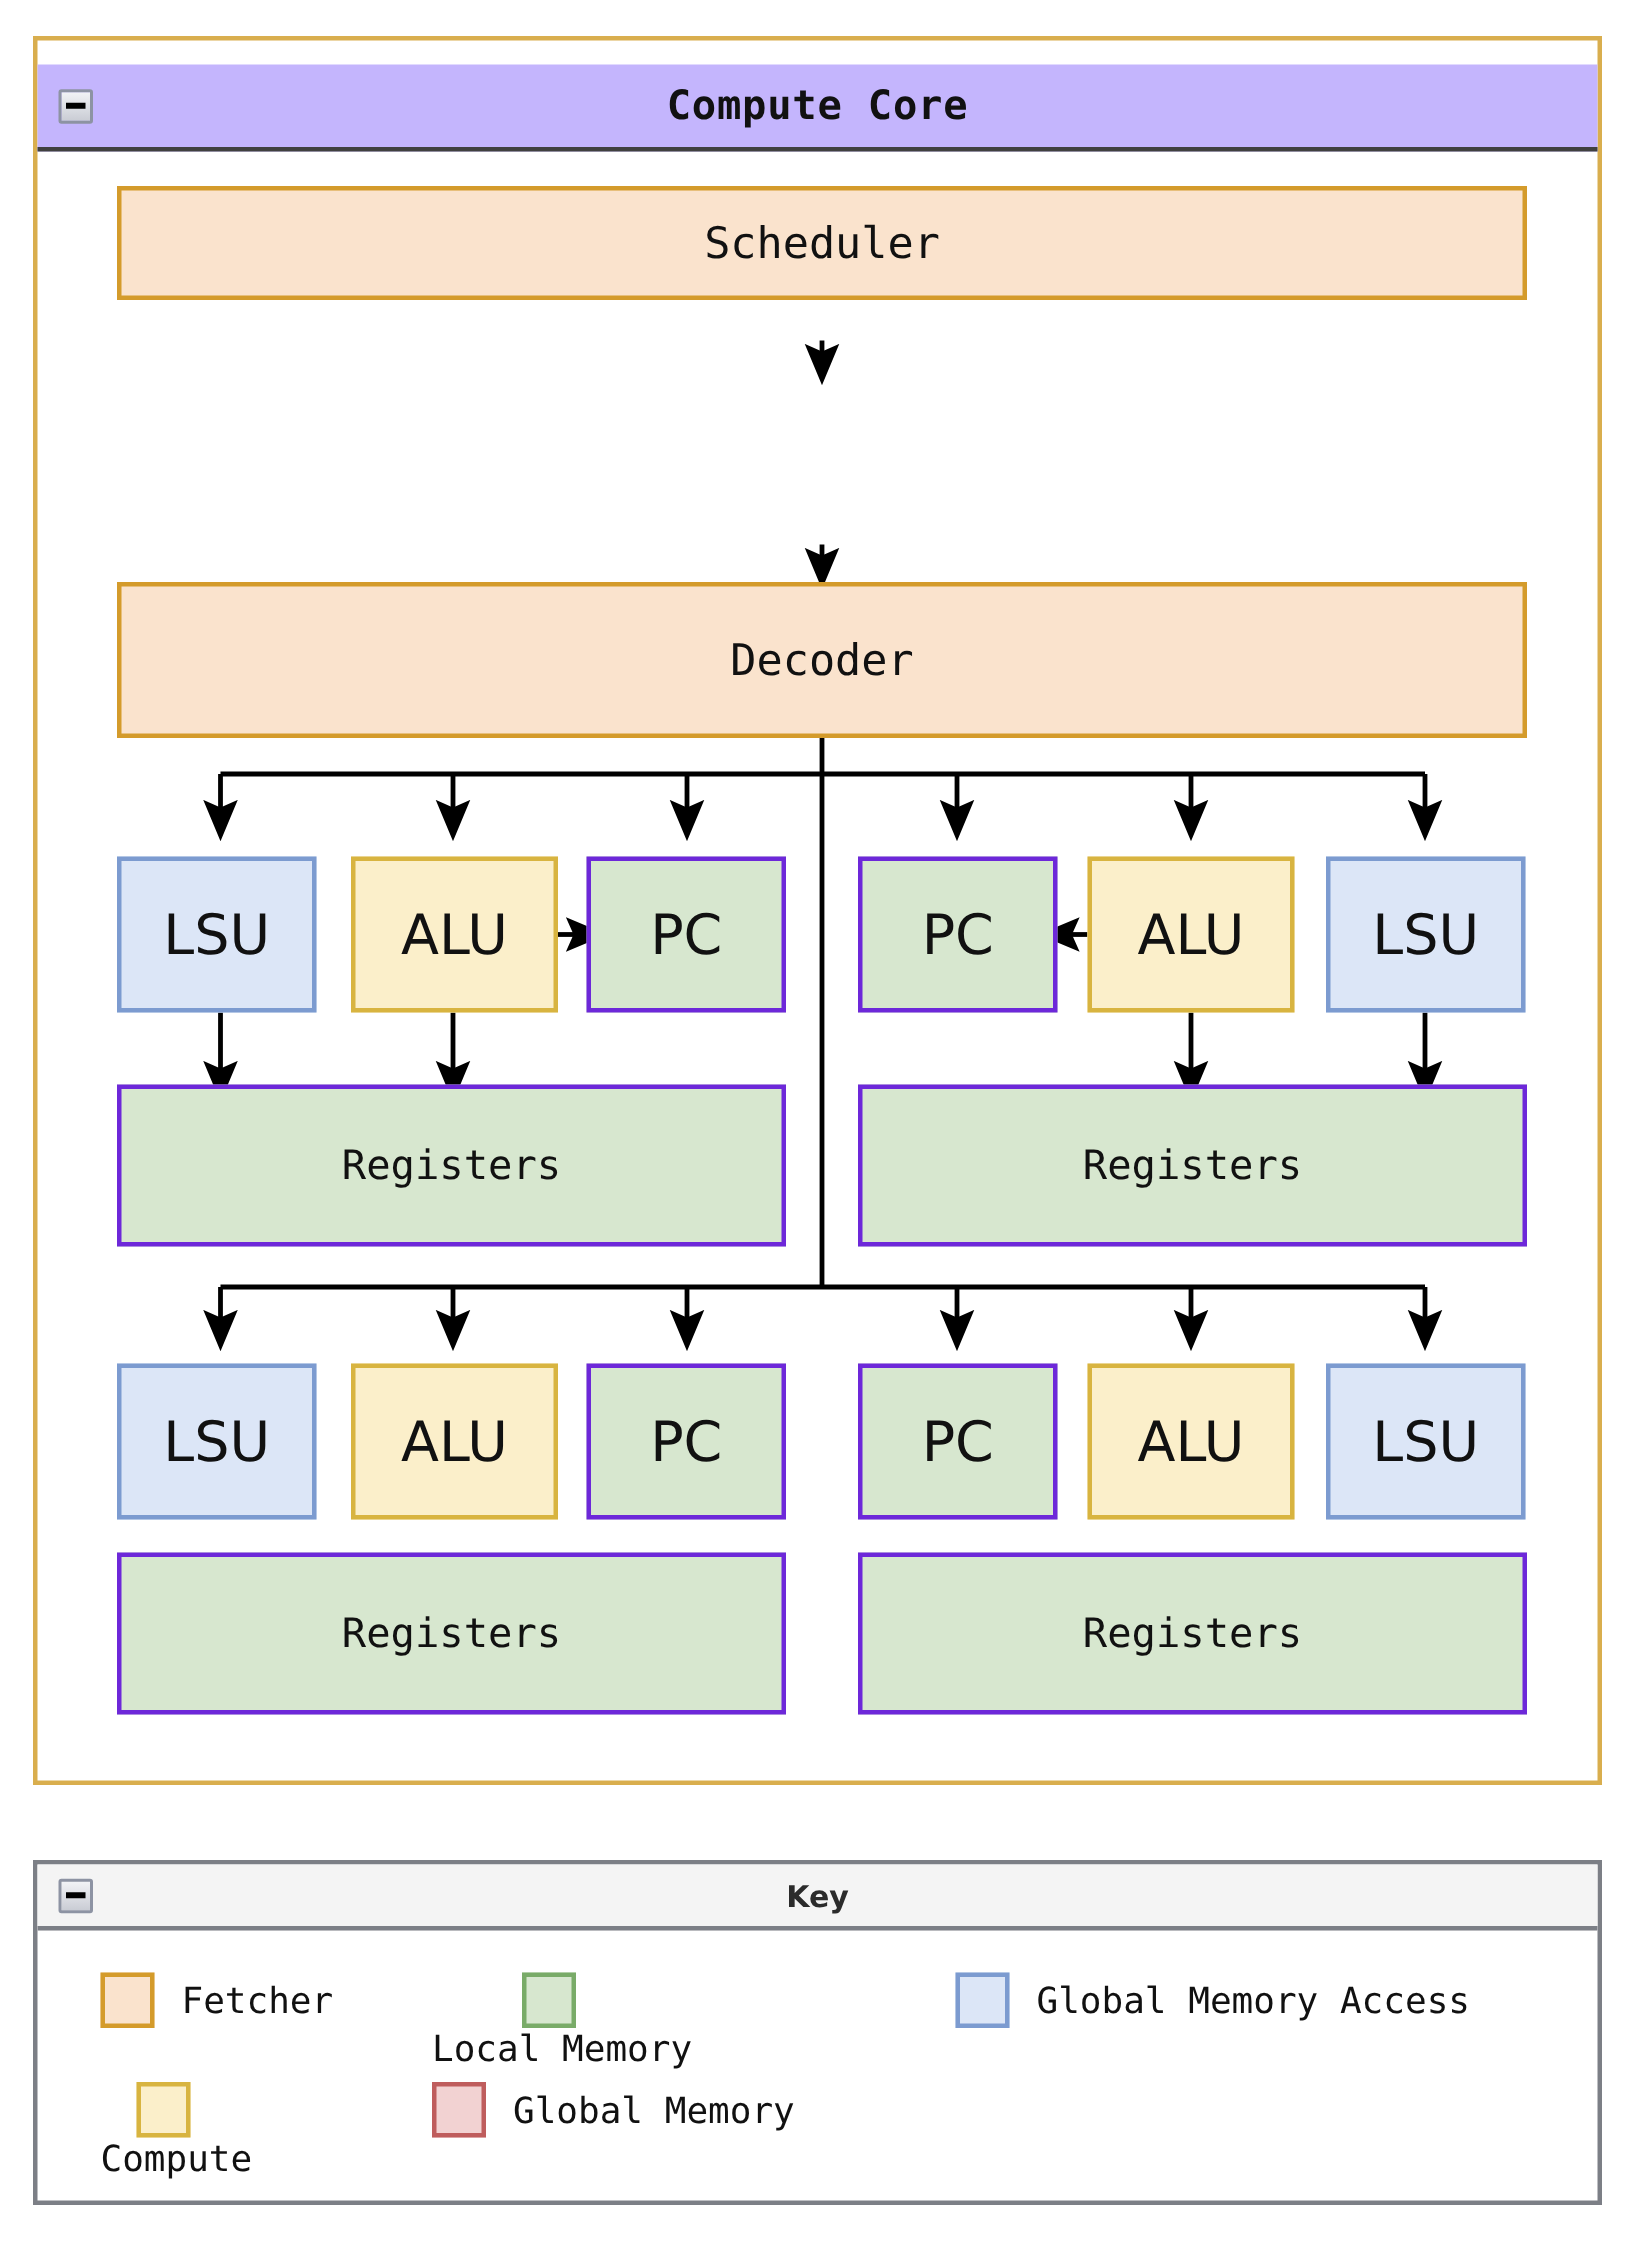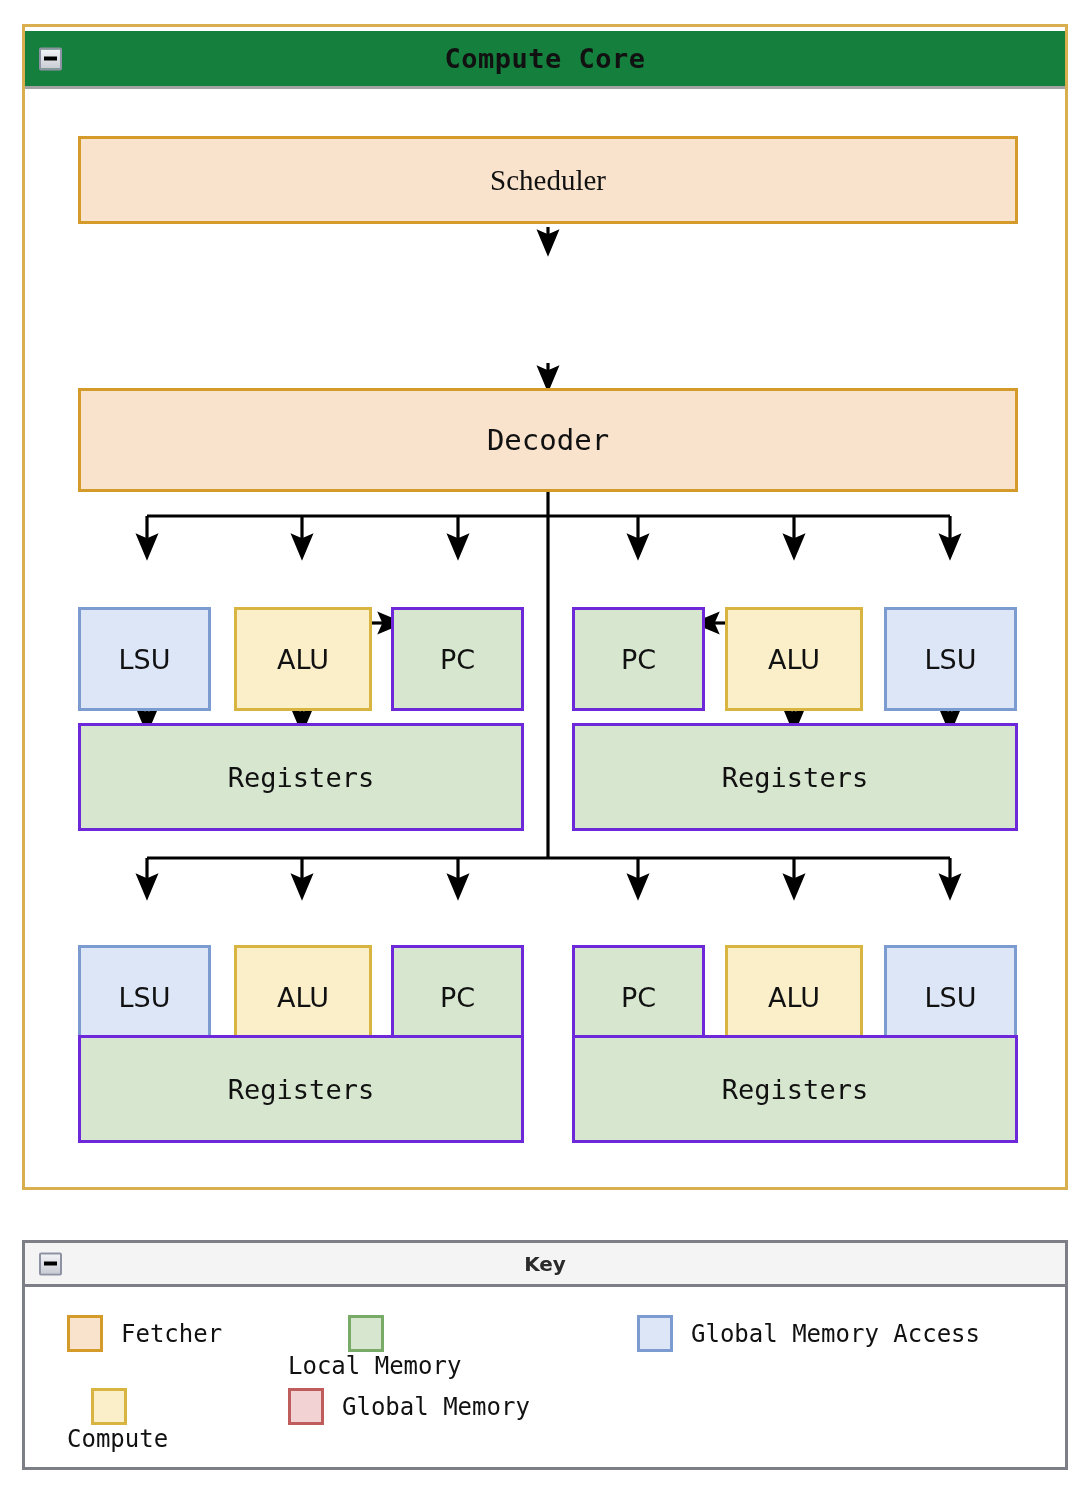--- a/index.html
+++ b/index.html
@@ -7,22 +7,22 @@
     width:1090px;height:1502px;position:relative;overflow:hidden;
     font-family:"DejaVu Sans Mono","Liberation Mono",monospace;
   }
 
   
   .core-panel{
     position:absolute;left:22px;top:24px;width:1046px;height:1166px;
     border:3px solid #d9ae4e;background:#ffffff;box-sizing:border-box;
   }
   .core-titlebar{
-    position:absolute;left:0;top:4px;width:100%;height:58px;
-    background:#15803d;border-bottom:3px solid #a3a3a3;box-sizing:border-box;
+    position:absolute;left:0;top:16px;width:100%;height:58px;
+    background:#c4b5fd;border-bottom:3px solid #404040;box-sizing:border-box;
     display:flex;align-items:center;justify-content:center;
   }
   .core-title{
     font-size:27px;font-weight:bold;color:#111;letter-spacing:.5px;
     font-family:"DejaVu Sans Mono","Liberation Mono",monospace;
   }
 
   
   .collapse-btn{
     position:absolute;left:14px;top:50%;transform:translateY(-50%);
@@ -43,21 +43,21 @@
     font-family:"DejaVu Sans Mono","Liberation Mono",monospace;
     color:#111;text-align:center;
   }
   .node.control{background:#fae3cd;border:3px solid #d49b2b;}
   .node.gma{background:#dce6f7;border:3px solid #7c9bd0;}
   .node.compute{background:#fbefca;border:3px solid #d7b martin;}
   .node.compute{background:#fbefca;border:3px solid #d8b440;}
   .node.localmem{background:#d7e7cf;border:3px solid #6d28d9;}
 
   .big-label{font-size:29px;}
-  .unit-label{font-size:27px;font-family:"DejaVu Sans","Liberation Sans",sans-serif;margin-top:36px;}
+  .unit-label{font-size:37px;font-family:"DejaVu Sans","Liberation Sans",sans-serif;}
   .reg-label{font-size:27px;}
 
   
   .key-panel{
     position:absolute;left:22px;top:1240px;width:1046px;height:230px;
     border:3px solid #7c7f86;background:#ffffff;box-sizing:border-box;
   }
   .key-titlebar{
     position:absolute;left:0;top:0;width:100%;height:44px;
     background:#f4f4f4;border-bottom:3px solid #7c7f86;box-sizing:border-box;
@@ -130,21 +130,21 @@
         <line x1="122" y1="831" x2="925" y2="831"></line>
         <line x1="122" y1="831" x2="122" y2="860" marker-end="url(#ah)"></line>
         <line x1="277" y1="831" x2="277" y2="860" marker-end="url(#ah)"></line>
         <line x1="433" y1="831" x2="433" y2="860" marker-end="url(#ah)"></line>
         <line x1="613" y1="831" x2="613" y2="860" marker-end="url(#ah)"></line>
         <line x1="769" y1="831" x2="769" y2="860" marker-end="url(#ah)"></line>
         <line x1="925" y1="831" x2="925" y2="860" marker-end="url(#ah)"></line>
       </g>
     </svg>
 
-    <div class="node control big-label" style="left:53px;top:109px;width:940px;height:88px;font-family:Liberation Serif, serif;">
+    <div class="node control big-label" style="left:53px;top:97px;width:940px;height:76px;">
       <span>Scheduler</span>
     </div>
 
 
     <div class="node control big-label" style="left:53px;top:361px;width:940px;height:104px;">
       <span>Decoder</span>
     </div>
 
     <div class="node gma unit-label" style="left:53px;top:544px;width:133px;height:104px;">
       <span>LSU</span>

